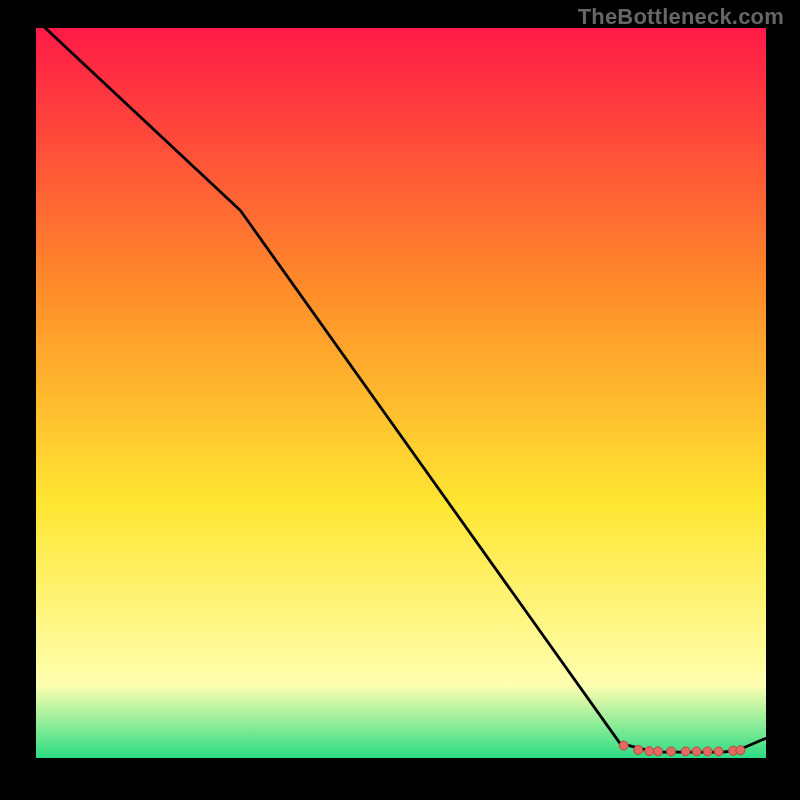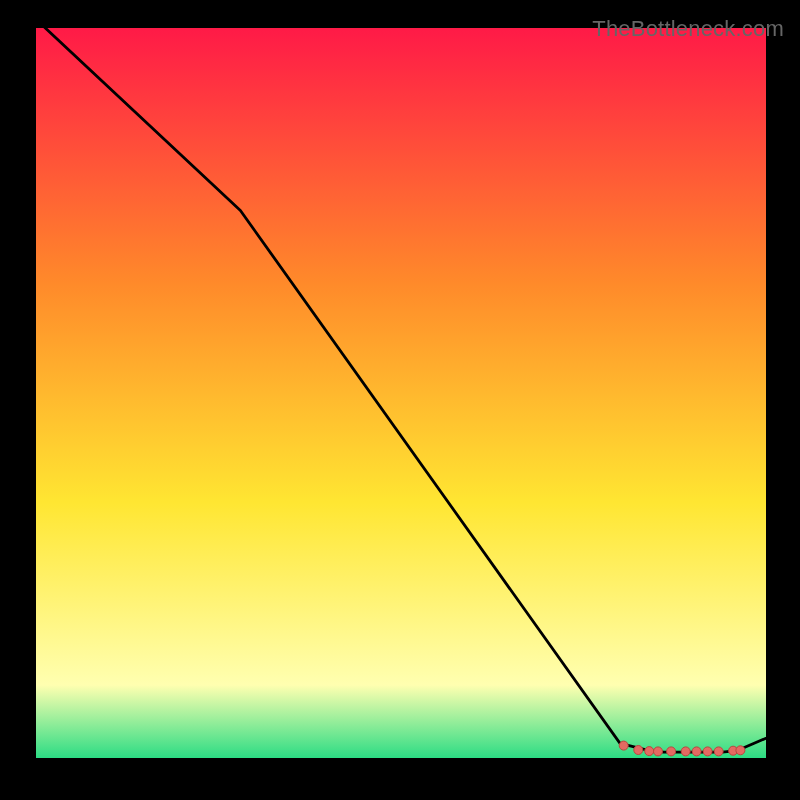--- a/index.html
+++ b/index.html
@@ -12,24 +12,24 @@
     font-family: Arial, Helvetica, sans-serif;
   }
   .frame {
     position: relative;
     width: 800px;
     height: 800px;
     background: #000;
   }
   .watermark {
     position: absolute;
-    top: 16px;
+    top: 4px;
     right: 16px;
     font-size: 22px;
-    font-weight: 400;
+    font-weight: 700;
     color: #666;
     letter-spacing: 0.2px;
     z-index: 10;
   }
   .plot-area {
     position: absolute;
     left: 36px;
     top: 28px;
     width: 730px;
     height: 730px;

